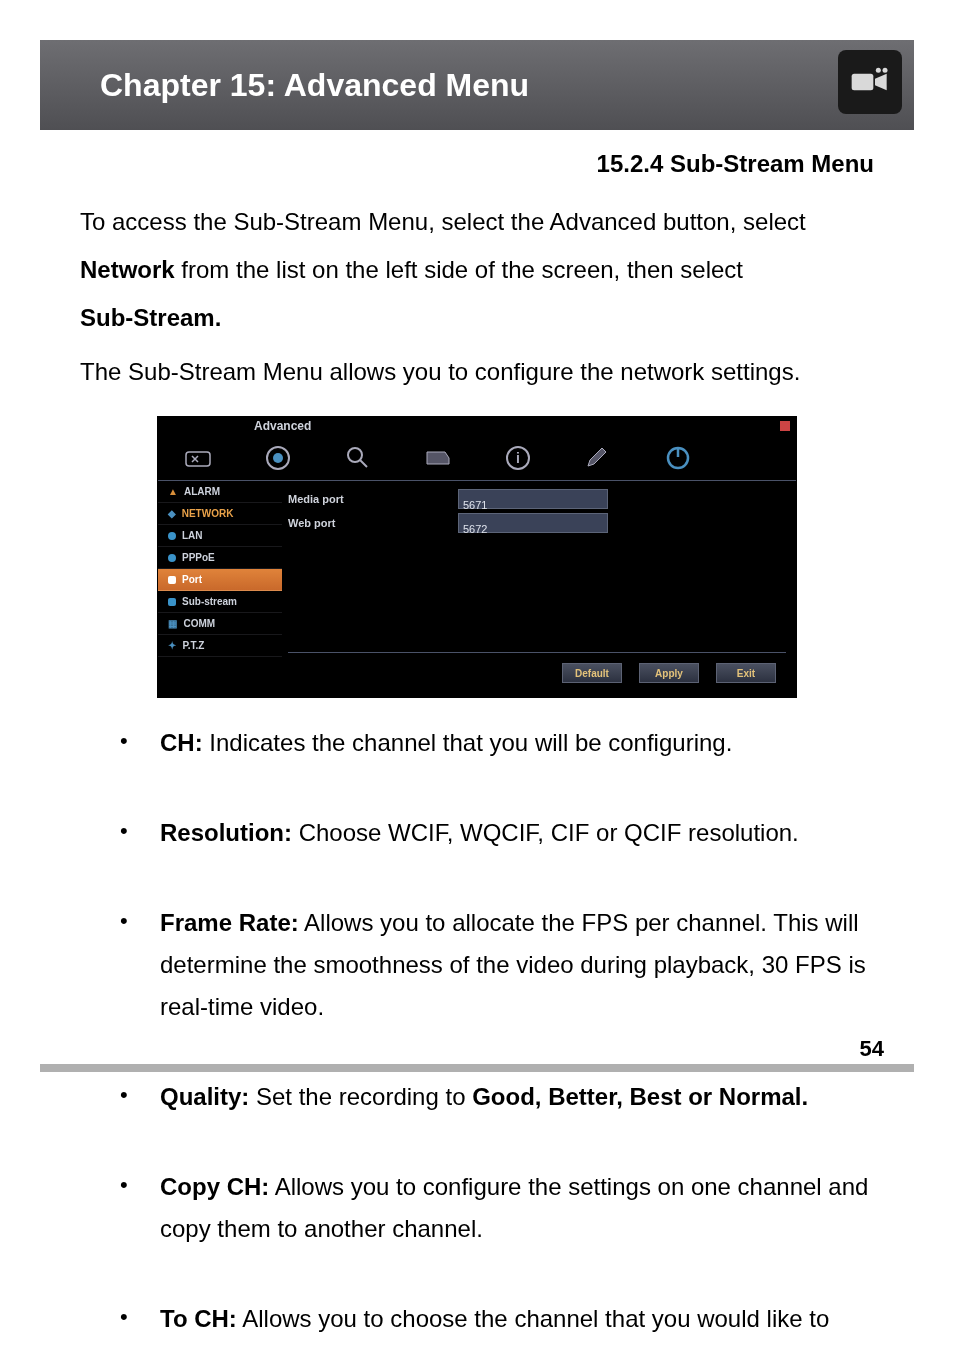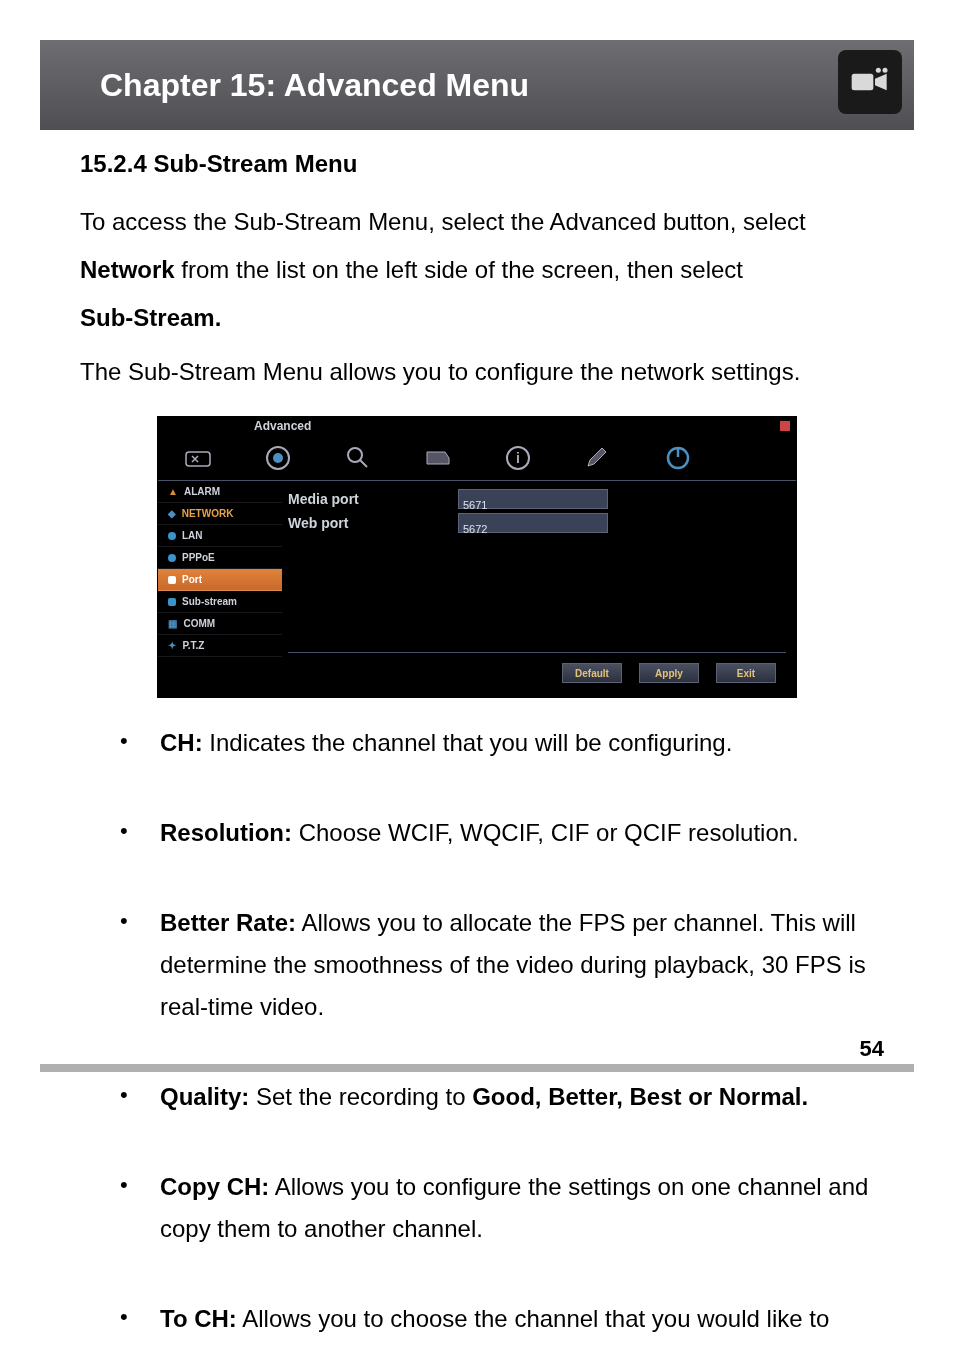--- a/index.html
+++ b/index.html
@@ -3,39 +3,39 @@
 <meta charset="utf-8">
 <style>
   * { box-sizing: border-box; margin: 0; padding: 0; }
   html, body { width: 954px; height: 1352px; background: #fff; font-family: Arial, Helvetica, sans-serif; color: #000; }
   .page { position: relative; width: 954px; height: 1096px; padding: 0; }
   .header-bar { position: absolute; left: 40px; right: 40px; top: 40px; height: 90px; background: linear-gradient(#6e6e72, #4f4f53); display: flex; align-items: center; padding-left: 60px; }
   .chapter-title { color: #fff; font-size: 32px; font-weight: bold; }
   .header-icon-box { position: absolute; right: 12px; top: 10px; width: 64px; height: 64px; background: #1a1a1a; border-radius: 8px; display: flex; align-items: center; justify-content: center; }
   .header-icon-box svg { width: 40px; height: 32px; }
   .content { position: absolute; left: 80px; right: 80px; top: 150px; }
-  .section-heading { font-size: 24px; font-weight: bold; margin-bottom: 20px; }
+  .section-heading { font-size: 24px; font-weight: bold; margin-bottom: 20px; text-align: right; }
   .para { font-size: 24px; line-height: 2.0; margin-bottom: 6px; }
   .bold { font-weight: bold; }
   .screenshot { margin: 20px auto 24px auto; width: 640px; height: 282px; position: relative; background: #000000; border: 1px solid #000; overflow: hidden; }
   .ss-topbar { position: absolute; left: 96px; top: 2px; color: #cfd3dc; font-size: 12px; font-weight: bold; }
   .ss-close { position: absolute; right: 6px; top: 4px; width: 10px; height: 10px; background: #c44; }
   .ss-toolbar { position: absolute; left: 0; right: 0; top: 18px; height: 46px; display: flex; align-items: center; padding-left: 20px; gap: 40px; border-bottom: 1px solid #4a5268; }
   .ss-tool { width: 40px; height: 40px; border-radius: 8px; display: flex; align-items: center; justify-content: center; }
   .ss-tool svg, .ss-tool .glyph { color: #9aa2b2; }
   .ss-sidebar { position: absolute; left: 0; top: 64px; width: 124px; }
   .ss-side-item { height: 22px; display: flex; align-items: center; padding-left: 10px; color: #cdd2dc; font-size: 10px; font-weight: bold; border-bottom: 1px solid rgba(200,200,220,0.12); gap: 6px; }
   .ss-side-item .dot { width: 8px; height: 8px; border-radius: 2px; background: #3a93c9; flex: 0 0 auto; }
   .ss-side-item.network { color: #e9a24a; }
   .ss-side-item.port { background: linear-gradient(#e0833a,#c9692b); color: #fff; }
   .ss-side-item.port .dot { background: #fff; }
   .ss-side-item.lan .dot, .ss-side-item.pppoe .dot { border-radius: 50%; }
   .ss-main { position: absolute; left: 130px; right: 10px; top: 70px; }
   .ss-row { display: flex; align-items: center; height: 24px; }
-  .ss-row .lbl { width: 170px; color: #cfd3dc; font-size: 14px; font-weight: bold; }
+  .ss-row .lbl { width: 170px; color: #cfd3dc; font-size: 11px; font-weight: bold; }
   .ss-row .field { width: 150px; height: 18px; background: #3a4258; border: 1px solid #5c6478; color: #dfe3ec; font-size: 11px; padding: 9px 4px; }
   .ss-footer { position: absolute; left: 130px; right: 10px; bottom: 14px; border-top: 1px solid #4a5268; padding-top: 10px; display: flex; justify-content: flex-end; gap: 17px; padding-right: 10px; }
   .ss-btn { min-width: 60px; height: 20px; background: linear-gradient(#4a5060,#2c3140); border: 1px solid #5c6274; color: #e3c27a; font-size: 10px; font-weight: bold; display: flex; align-items: center; justify-content: center; padding: 0 10px; }
   ul.bullets { list-style: none; margin-top: 10px; padding-left: 40px; }
   ul.bullets li { position: relative; padding-left: 40px; font-size: 24px; line-height: 1.75; margin-bottom: 48px; }
   ul.bullets li::before { content: "•"; position: absolute; left: 0; top: 0; font-size: 22px; }
   .page-num { position: absolute; right: 70px; bottom: 34px; font-size: 22px; font-weight: bold; }
   .foot-line { position: absolute; left: 40px; right: 40px; bottom: 24px; height: 8px; background: #b0b0b0; }
 </style>
 </head>
@@ -158,21 +158,21 @@
       <div class="ss-footer">
         <div class="ss-btn">Default</div>
         <div class="ss-btn">Apply</div>
         <div class="ss-btn">Exit</div>
       </div>
     </div>
 
     <ul class="bullets">
       <li><span class="bold">CH:</span><span> Indicates the channel that you will be configuring.</span></li>
       <li><span class="bold">Resolution:</span><span> Choose WCIF, WQCIF, CIF or QCIF resolution.</span></li>
-      <li><span class="bold">Better Rate:</span><span> Allows you to allocate the FPS per channel. This will determine the smoothness of the video during playback, 30 FPS is real-time video.</span></li>
+      <li><span class="bold">Frame Rate:</span><span> Allows you to allocate the FPS per channel. This will determine the smoothness of the video during playback, 30 FPS is real-time video.</span></li>
       <li><span class="bold">Quality:</span><span> Set the recording to </span><span class="bold">Good, Better, Best or Normal.</span></li>
       <li><span class="bold">Copy CH:</span><span> Allows you to configure the settings on one channel and copy them to another channel.</span></li>
       <li style="margin-bottom:0"><span class="bold">To CH:</span><span> Allows you to choose the channel that you would like to copy the configured settings to.</span></li>
     </ul>
   </div>
 
   <div class="page-num">54</div>
   <div class="foot-line"></div>
 </div>
 

